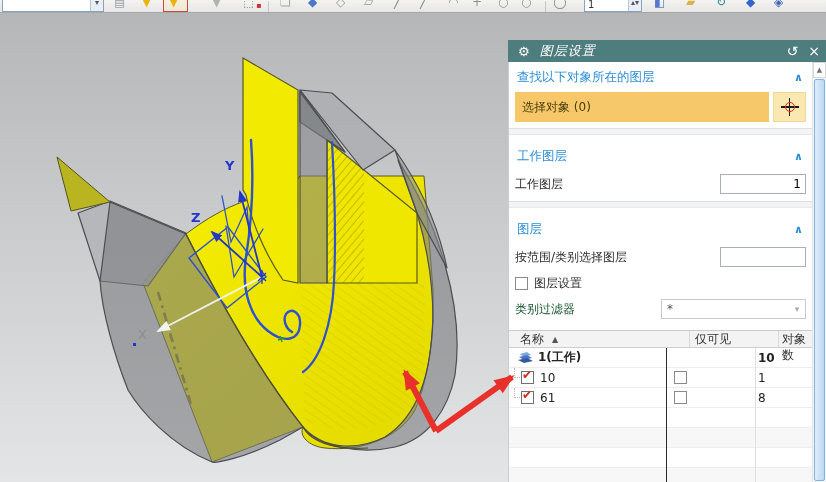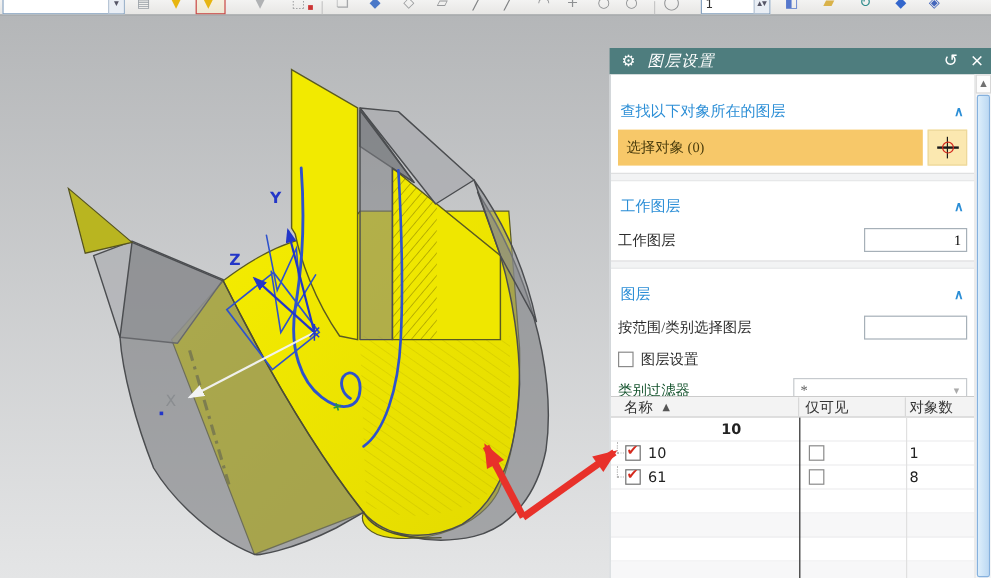--- a/index.html
+++ b/index.html
@@ -37,21 +37,21 @@
     border-left:1px solid #c9ced2; }
 
   
   #sb { position:absolute; top:0; right:0; bottom:0; width:14px; background:#f4f5f6;
     border-left:1px solid #e3e3e3; }
   #sb .up { height:16px; background:#fdfdfd; border:1px solid #d6d6d6; color:#707070;
     font-size:7px; text-align:center; line-height:15px; }
   #sb .thumb { position:absolute; left:1px; right:1px; top:17px; bottom:1px;
     background:linear-gradient(90deg,#ddeefb,#bcd9f3); border:1px solid #85b1de; border-radius:2px; }
 
-  #content { position:absolute; top:0; left:0; right:14px; bottom:0; padding:16px 6px; overflow:hidden;font-family:Liberation Serif, serif; }
+  #content { position:absolute; top:0; left:0; right:14px; bottom:0; padding:0 6px; overflow:hidden; }
 
   .sec-title { display:flex; justify-content:space-between; align-items:center;
     color:#2b8ed6; padding:7px 3px 4px 2px; font-size:12.5px; }
   .sec-title .chev { font-size:11px; font-weight:bold; }
   .divider { height:7px; background:#f2f3f4; border-top:1px solid #dfe0e1;
     border-bottom:1px solid #e7e8e9; margin:6px -6px; }
 
   .sel-row { display:flex; gap:4px; height:30px; margin:2px 0 2px; }
   .sel-field { flex:1; background:#f7c869; color:#4a3c0c; line-height:30px; padding-left:7px; }
   .sel-btn { width:33px; background:#fbe8b0; border:1px solid #edd89a; position:relative; }
@@ -70,21 +70,21 @@
   .cbx { width:13px; height:13px; border:1px solid #8a8a8a; background:#fff; margin-right:6px; }
   .ddown { width:145px; height:20px; border:1px solid #c6cace; display:flex; align-items:center; }
   .ddown .dval { flex:1; padding-left:5px; color:#555; }
   .ddown .darr { width:16px; color:#aaa; font-size:9px; text-align:center; }
 
   
   #ltable { position:absolute; left:0; right:14px; top:268px; bottom:0;
     border-top:1px solid #cbcbcb; background:#fff; overflow:hidden; }
   .thead { display:flex; height:17px; background:#f3f3f3; border-bottom:1px solid #cfcfcf;
     color:#333; }
-  .thead .c1 { width:157px; border-right:1px solid #d8d8d8; display:flex; align-items:center;
+  .thead .c1 { width:181px; border-right:1px solid #d8d8d8; display:flex; align-items:center;
     padding-left:11px; gap:8px; }
   .thead .c2 { width:89px; border-right:1px solid #d8d8d8; padding-left:5px; line-height:16px; }
   .thead .c3 { flex:1; padding-left:3px; line-height:16px; }
   .sort { font-size:8px; color:#555; }
   .trow { position:relative; display:flex; height:20px; border-bottom:1px solid #ededee;
     align-items:center; color:#222; }
   .trow.stripe { background:#f7f7f8; }
   .trow .c1 { width:157px; display:flex; align-items:center; height:100%; }
   .trow .c2 { width:89px; display:flex; align-items:center; height:100%; padding-left:8px; }
   .trow .c3 { flex:1; padding-left:3px; }
@@ -285,20 +285,28 @@
         <div class="thead">
           <div class="c1">
             <span>名称</span>
             <span class="sort">▲</span>
           </div>
           <div class="c2">仅可见</div>
           <div class="c3">对象数</div>
         </div>
 
         <div class="trow bold">
+          <div class="c1">
+            <svg class="lyr-ico" width="16" height="13">
+              <polygon points="3,3 10,1 14,4 7,6" fill="#7fa6dd"></polygon>
+              <polygon points="2,6 10,4 15,7 7,9" fill="#4a78c8"></polygon>
+              <polygon points="1,9 10,7 16,10 7,12" fill="#35589f"></polygon>
+            </svg>
+            <span>1(工作)</span>
+          </div>
           <div class="c2"></div>
           <div class="c3">10</div>
         </div>
 
         <div class="trow">
           <span class="guide"></span>
           <div class="c1">
             <span class="cb-red">
               <span class="mk">✔</span>
             </span>

